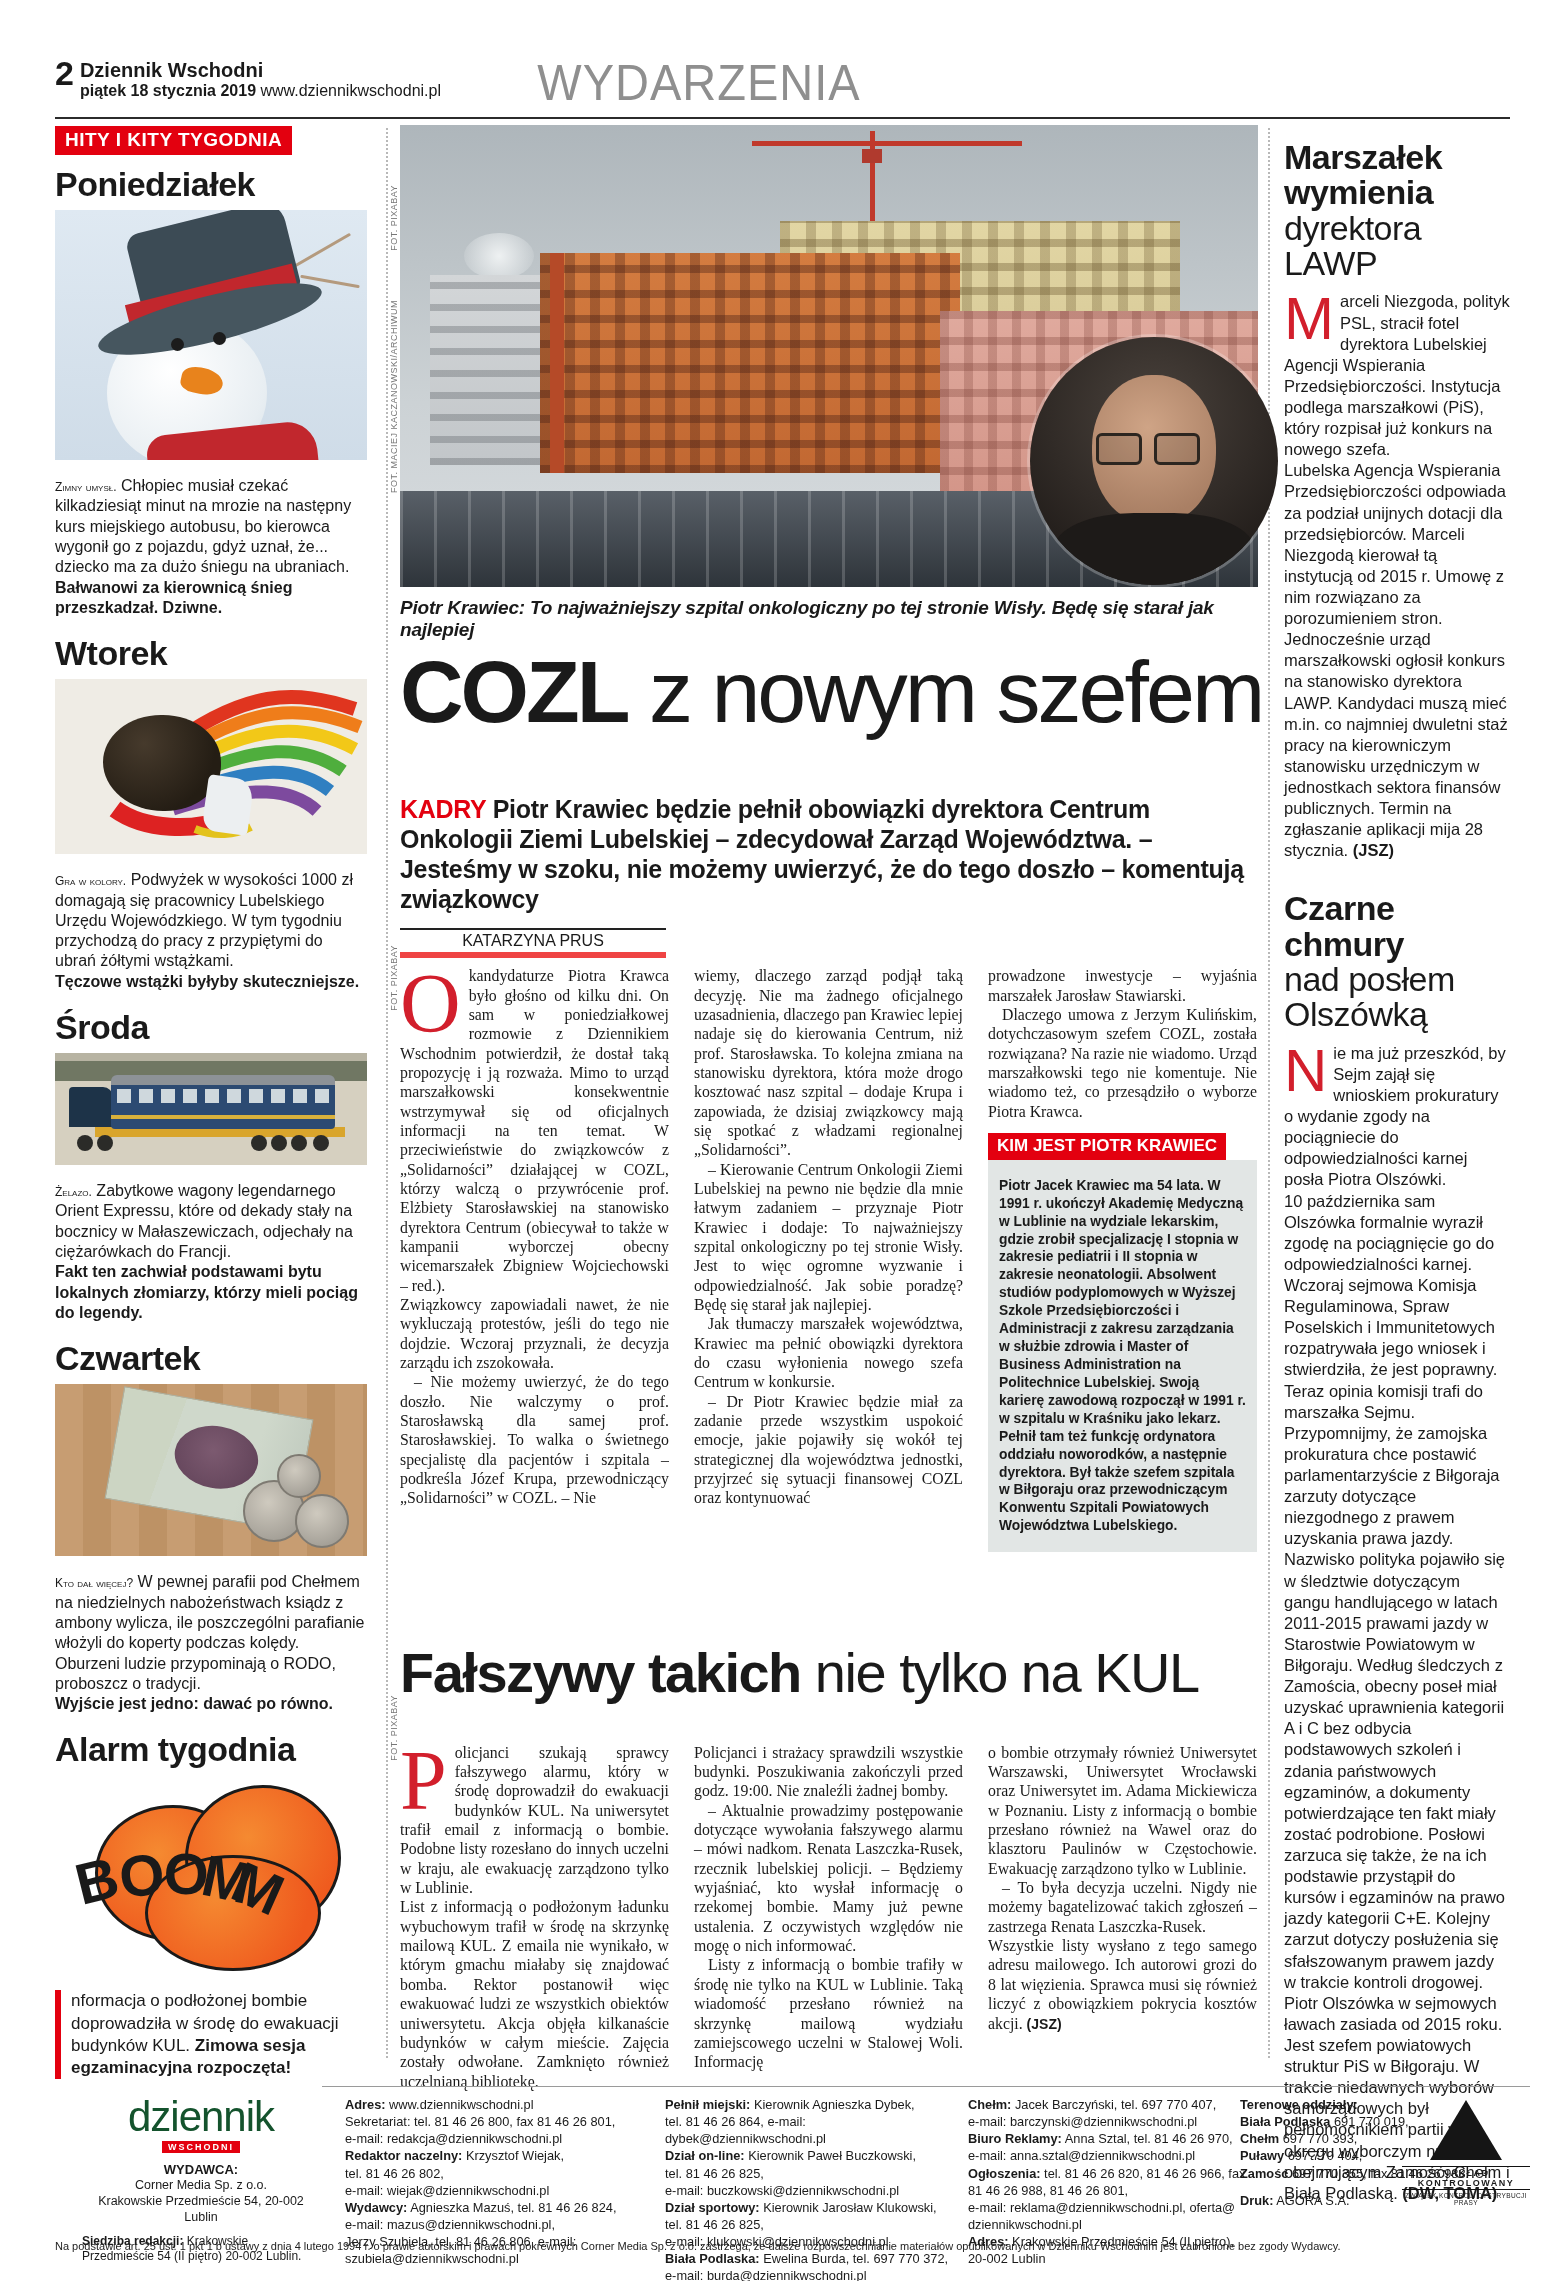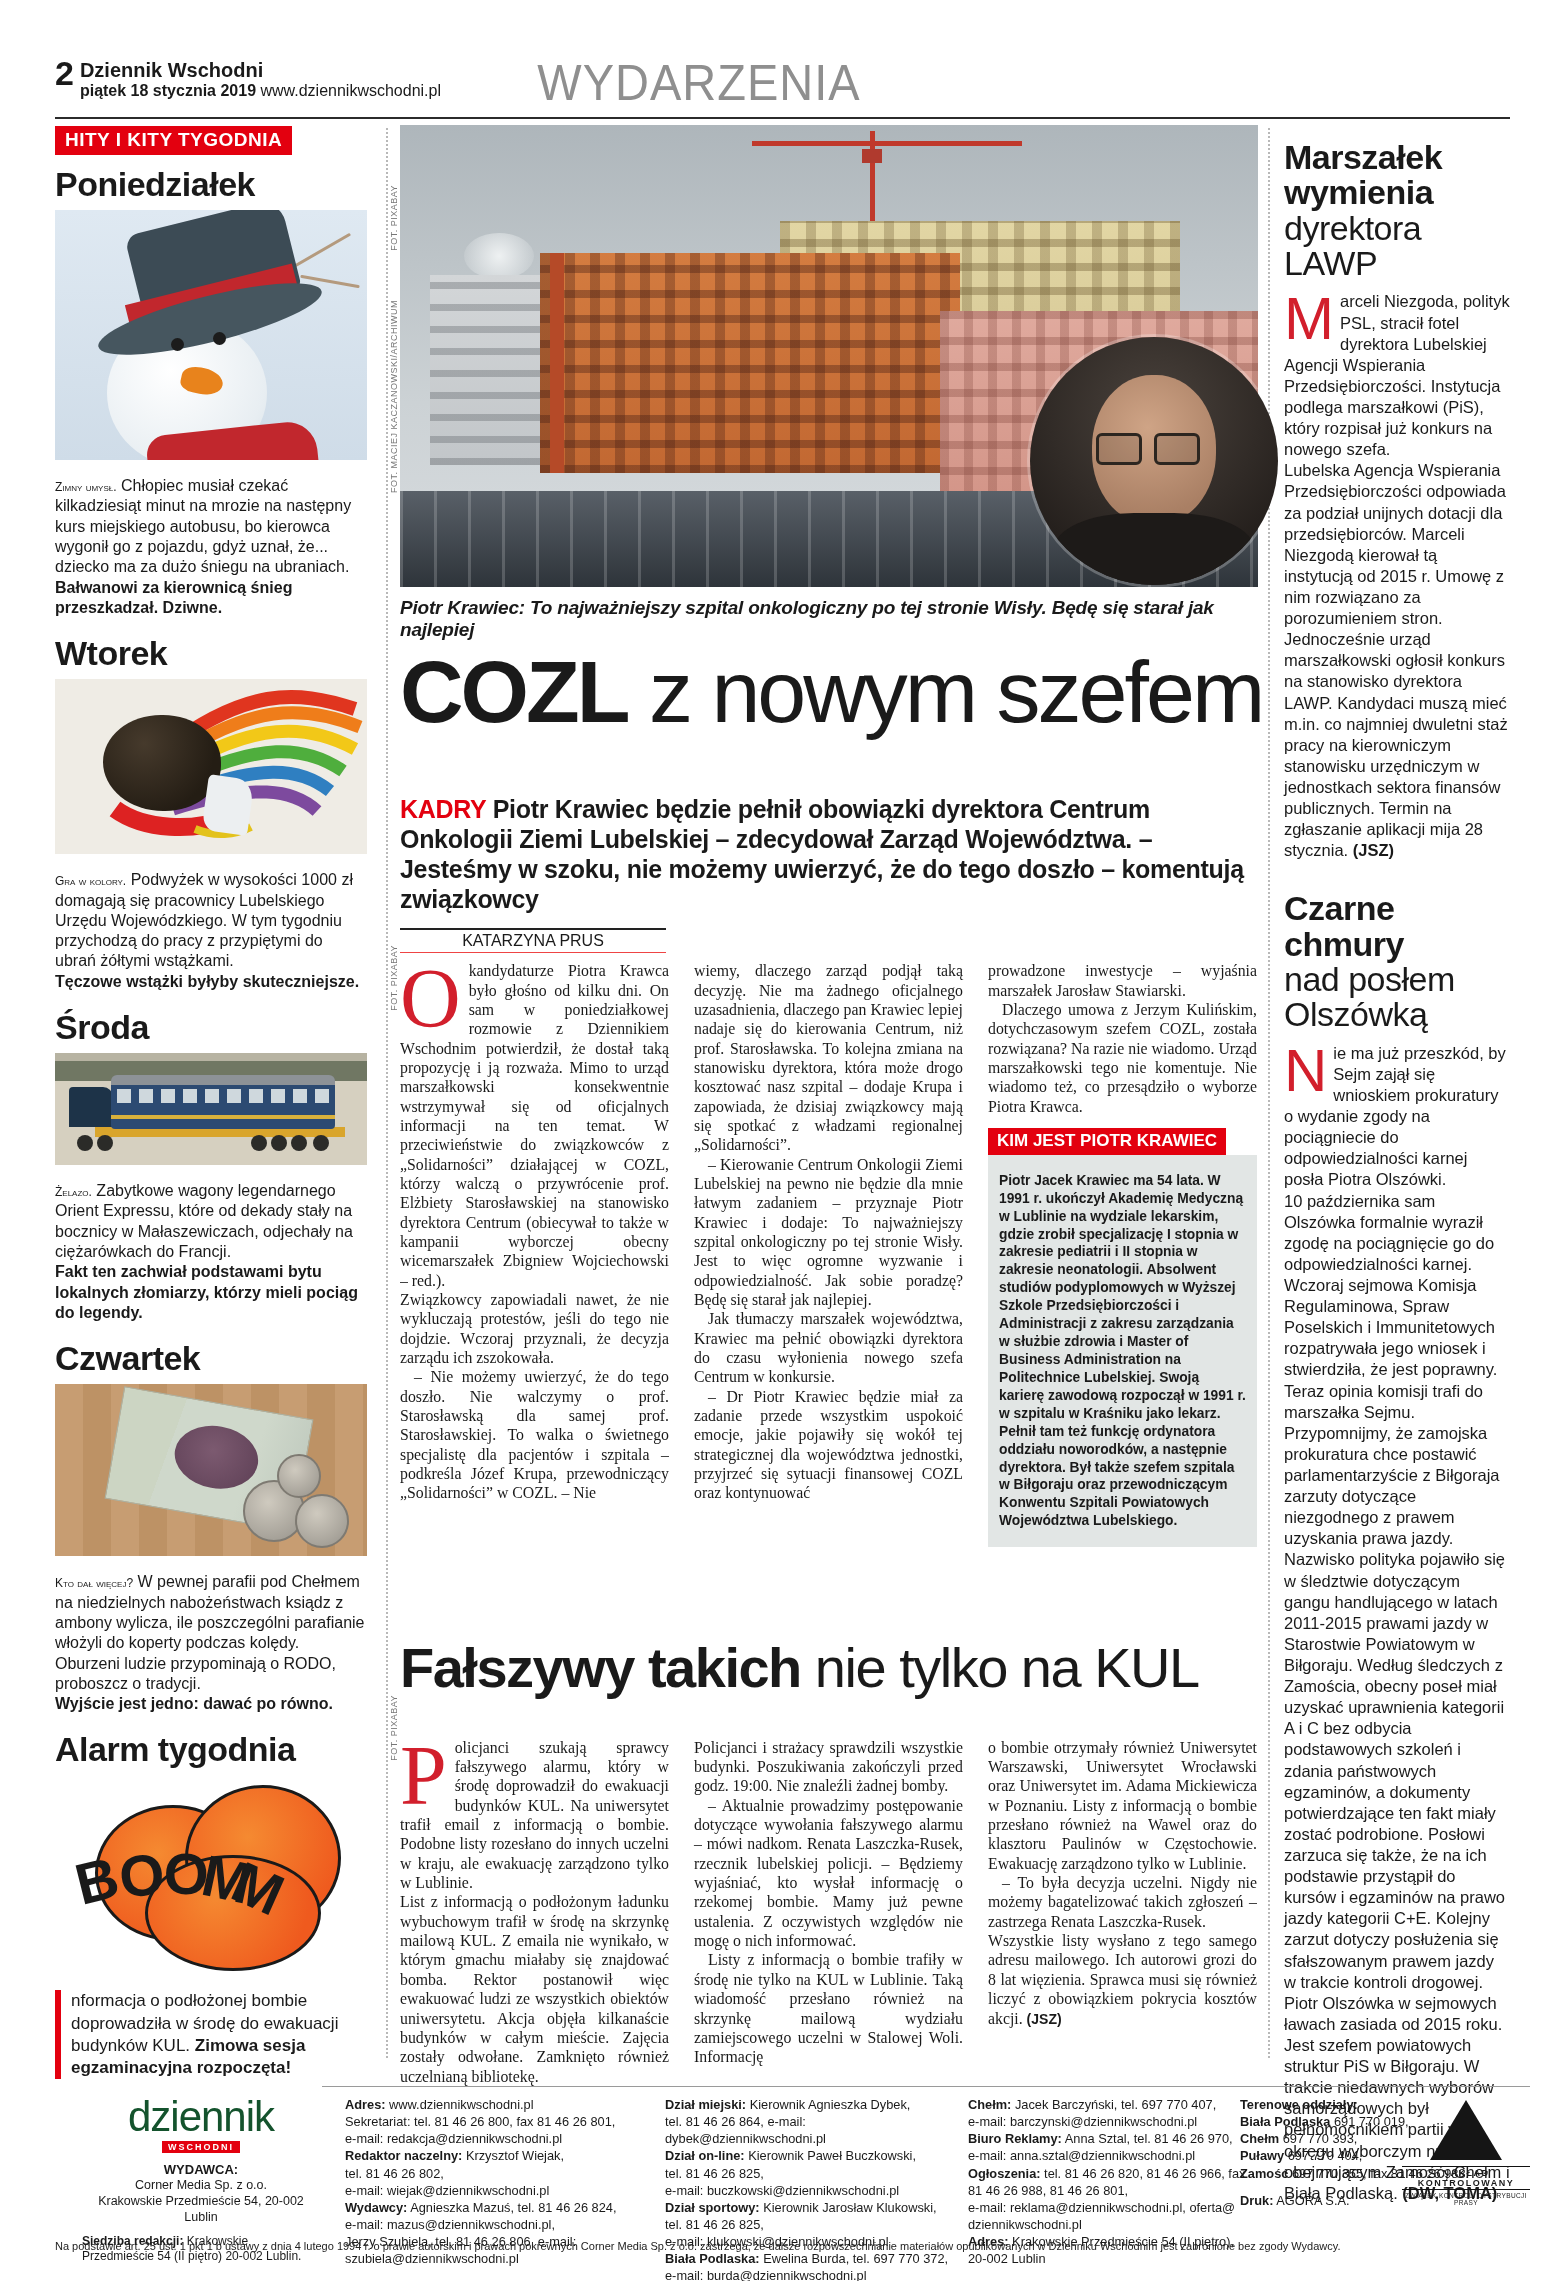--- a/index.html
+++ b/index.html
@@ -113,21 +113,21 @@
       background:radial-gradient(circle at 45% 35%,#cfa486,#a97f64 75%);}
   .po-glass{position:absolute;top:96px;width:40px;height:26px;border:3px solid #2c2620;border-radius:6px;background:rgba(40,35,30,.15);}
   .po-body{position:absolute;left:24px;top:176px;width:200px;height:90px;border-radius:40% 40% 0 0;background:#1d1a18;}
   .caption{margin-top:10px;font-size:19px;font-weight:700;font-style:italic;letter-spacing:-.2px;}
   .h1{margin-top:8px;font-size:88px;line-height:.98;letter-spacing:-3px;white-space:nowrap;}
   .h1 .hl-strong{font-weight:700;}
   .h1 .hl-light{font-weight:400;text-align:center;}
   .lede{margin-top:14px;font-size:25px;font-weight:700;line-height:1.2;letter-spacing:-.3px;}
   .kicker{color:#e3000f;}
   .byline{width:266px;margin-top:14px;text-align:center;font-size:16px;
-      border-top:2px solid #222;border-bottom:1px solid #ef4444;padding:2px 0;}
+      border-top:2px solid #222;border-bottom:6px solid #ef4444;padding:2px 0;}
   .cols{display:flex;gap:25px;margin-top:8px;overflow:hidden;}
   .cols.cozl{height:648px;}
   .cols.kulc{height:434px;}
   .col{width:269px;flex:0 0 269px;font-family:"Liberation Serif",serif;font-size:15.8px;line-height:1.225;text-align:justify;}
   .col p{margin:0;}
   .col p + p{text-indent:14px;}
   .dropcap{float:left;font-size:84px;line-height:.72;padding:8px 8px 0 0;color:#d21f2c;font-family:"Liberation Serif",serif;}
   .dropcap.sans{font-family:"Liberation Sans",sans-serif;font-size:60px;line-height:.8;padding:4px 6px 0 0;}
   .box-label{display:inline-block;background:#e3000f;color:#fff;font-family:"Liberation Sans",sans-serif;
       font-weight:700;font-size:17px;padding:3px 9px;margin-top:12px;}
@@ -377,21 +377,21 @@
       <div>e-mail: redakcja@dziennikwschodni.pl</div>
       <div><b>Redaktor naczelny:</b> Krzysztof Wiejak,</div>
       <div>tel. 81 46 26 802,</div>
       <div>e-mail: wiejak@dziennikwschodni.pl</div>
       <div><b>Wydawcy:</b> Agnieszka Mazuś, tel. 81 46 26 824,</div>
       <div>e-mail: mazus@dziennikwschodni.pl,</div>
       <div>Jerzy Szubiela, tel. 81 46 26 806, e-mail:</div>
       <div>szubiela@dziennikwschodni.pl</div>
     </div>
   <div class="fcol fcol3">
-      <div><b>Dział miejski:</b> Kierownik Agnieszka Dybek,</div>
+      <div><b>Pełnił miejski:</b> Kierownik Agnieszka Dybek,</div>
       <div>tel. 81 46 26 864, e-mail:</div>
       <div>dybek@dziennikwschodni.pl</div>
       <div><b>Dział on-line:</b> Kierownik Paweł Buczkowski,</div>
       <div>tel. 81 46 26 825,</div>
       <div>e-mail: buczkowski@dziennikwschodni.pl</div>
       <div><b>Dział sportowy:</b> Kierownik Jarosław Klukowski,</div>
       <div>tel. 81 46 26 825,</div>
       <div>e-mail: klukowski@dziennikwschodni.pl</div>
       <div><b>Biała Podlaska:</b> Ewelina Burda, tel. 697 770 372,</div>
       <div>e-mail: burda@dziennikwschodni.pl</div>

